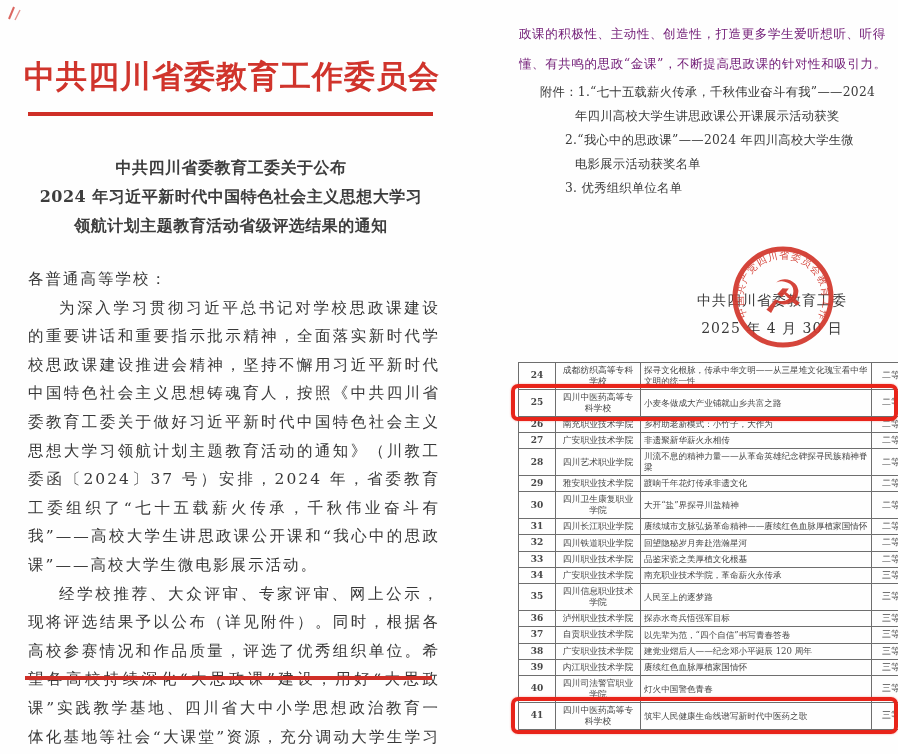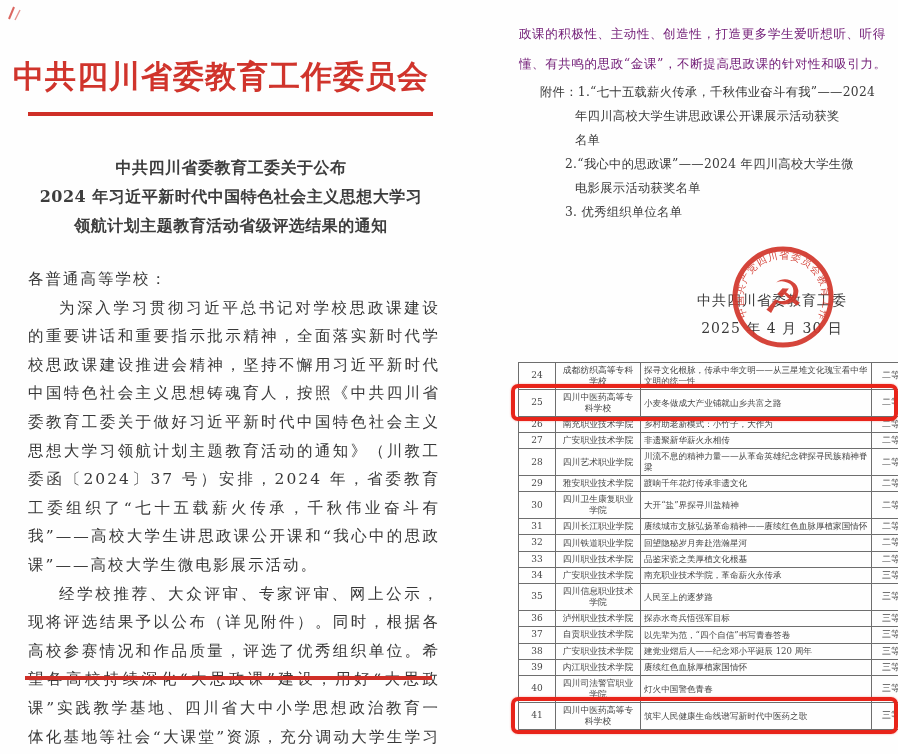--- a/index.html
+++ b/index.html
@@ -4,21 +4,21 @@
 <style>
   html,body { margin:0; padding:0; background:#ffffff; }
   #canvas {
     position:relative; width:898px; height:754px; background:#fefefe;
     overflow:hidden; font-family:"DejaVu Serif","Liberation Serif",serif; color:#3a3a3a;
   }
 
   
   .corner-mark { position:absolute; left:7px; top:5px; width:16px; height:18px; opacity:.75; }
   .letterhead {
-    position:absolute; left:13px; top:56px; width:412px; text-align:center;
+    position:absolute; left:24px; top:56px; width:412px; text-align:center;
     font-size:31px; font-weight:700; color:#d0342c; letter-spacing:1px; white-space:nowrap;
   }
   .rule-top    { position:absolute; left:28px; top:112px; width:405px; height:4px; background:#cf2f27; }
   .rule-bottom { position:absolute; left:25px; top:676px; width:407px; height:4px; background:#cf2f27; }
   .doc-title {
     position:absolute; left:26px; top:153px; width:410px; text-align:center;
     font-size:16px; font-weight:600; color:#3d3d3d; line-height:29px; letter-spacing:.5px;
   }
   .body-text {
     position:absolute; left:28px; top:265px; width:412px;
@@ -44,21 +44,21 @@
   .signature {
     position:absolute; right:51px; top:286px; text-align:center;
     font-size:14px; line-height:28px; letter-spacing:1px; color:#3a3a3a;
   }
   .seal { position:absolute; left:730px; top:244px; width:106px; height:106px; opacity:.92; }
 
   
   #table-wrap { position:absolute; left:518px; top:362px; width:373px; }
   #table-wrap table { border-collapse:collapse; width:373px; table-layout:fixed; color:#474747; }
   #table-wrap td { border:1px solid #6e6e6e; padding:2px 3px; line-height:1.25; vertical-align:middle; word-break:break-all; }
-  td.c-num    { width:30px;  text-align:center; font-size:9px; }
+  td.c-num    { width:30px;  text-align:center; font-size:9px;font-weight:bold; }
   td.c-school { width:78px;  text-align:center; font-size:8.8px; }
   td.c-title  { width:224px; text-align:left;  font-size:8.6px; padding-left:5px; }
   td.c-award  { width:41px;  text-align:center; font-size:9px; }
 
   .hl-box {
     position:absolute; left:-7px; right:-7px; border:4px solid #e8241a;
     border-radius:7px; box-sizing:border-box; pointer-events:none;
     box-shadow:0 0 2px rgba(232,36,26,.45);
   }
 </style>
@@ -90,21 +90,20 @@
   <div class="rule-bottom"></div>
 
   <div class="continuation">
     <div>政课的积极性、主动性、创造性，打造更多学生爱听想听、听得</div>
     <div>懂、有共鸣的思政“金课”，不断提高思政课的针对性和吸引力。</div>
   </div>
 
   <div class="attachments">
       <div class="att-line ind-0">附件：1.“七十五载薪火传承，千秋伟业奋斗有我”——2024</div>
       <div class="att-line ind-2">年四川高校大学生讲思政课公开课展示活动获奖</div>
-      <div class="att-line ind-2">名单</div>
       <div class="att-line ind-1">2.“我心中的思政课”——2024 年四川高校大学生微</div>
       <div class="att-line ind-2">电影展示活动获奖名单</div>
       <div class="att-line ind-1">3. 优秀组织单位名单</div>
     </div>
 
   <div class="signature">
     <div>中共四川省委教育工委</div>
     <div>2025 年 4 月 30 日</div>
   </div>
 

